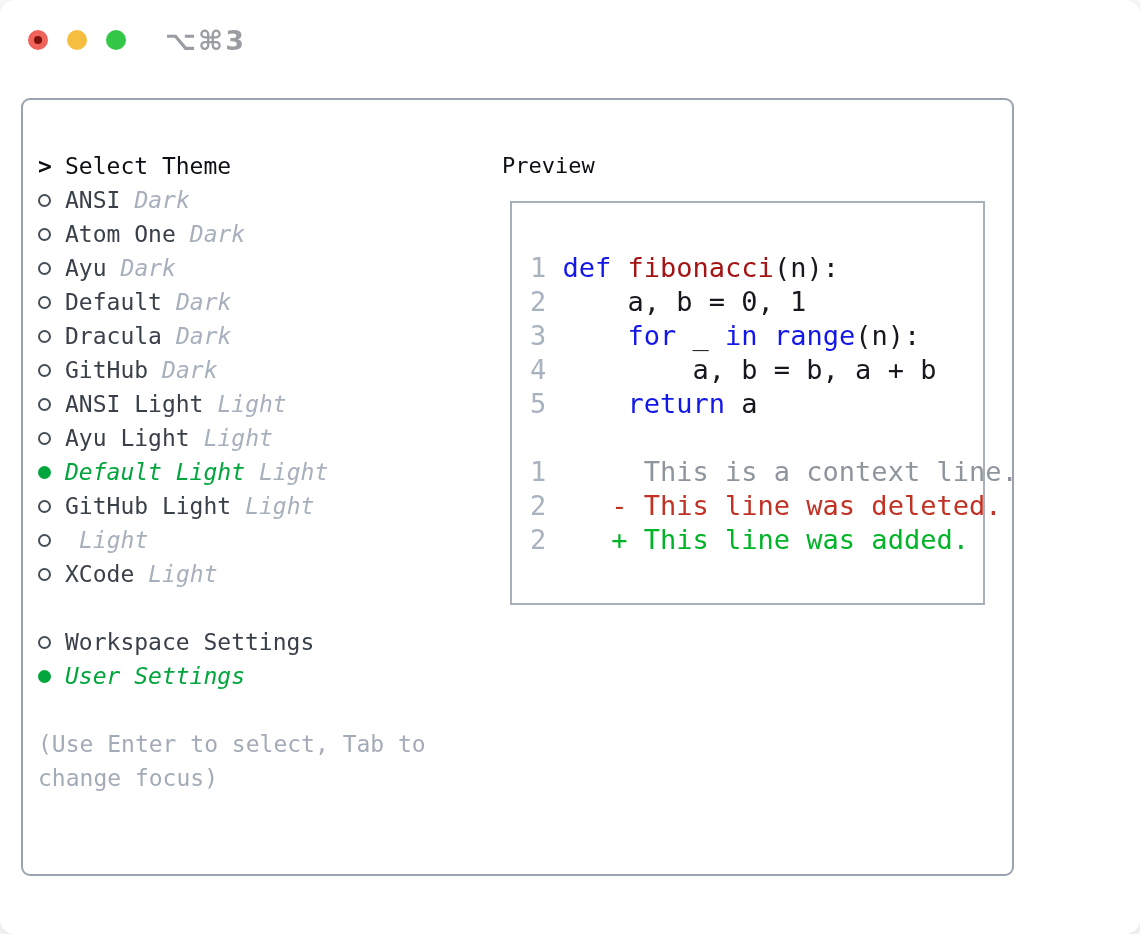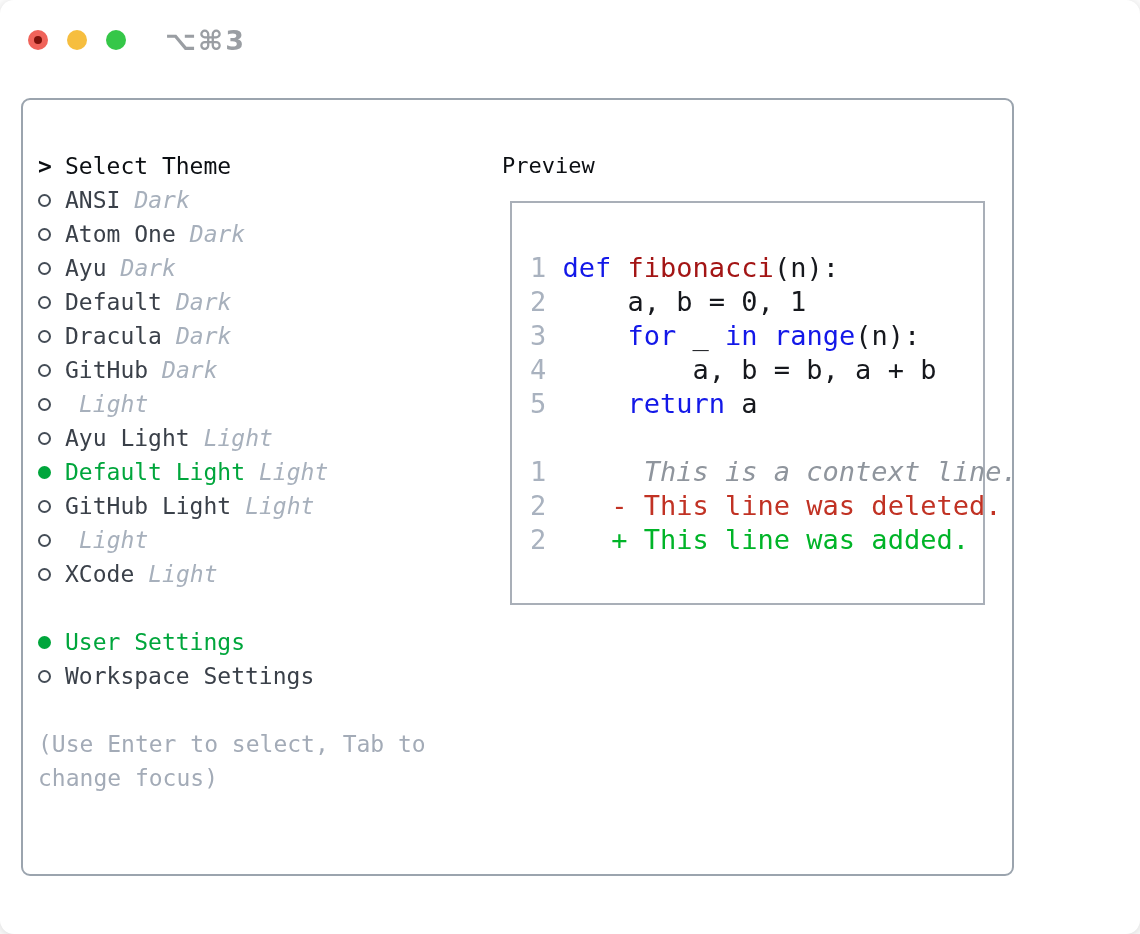--- a/index.html
+++ b/index.html
@@ -49,39 +49,39 @@
   .row { display:flex; align-items:center; height:34px; white-space:pre; }
   .marker { width:27px; display:flex; align-items:center; flex:0 0 27px; }
   .hdr-marker { font-weight:bold; color:var(--header-black); }
   .hdr-label { font-weight:normal; color:var(--header-black); }
   .dot {
     width:13px; height:13px; border-radius:50%;
     border:2px solid #454d57; box-sizing:border-box;
   }
   .dot.sel { background:var(--accent-green); border-color:var(--accent-green); }
   .opt-name { color:var(--item-dark); }
-  .opt-name.sel { color:var(--accent-green); }
+  .opt-name.sel { color:var(--accent-green);font-style:italic; }
   .opt-badge { color:var(--muted-gray); margin-left:14px;font-style:italic; }
   .spacer { height:34px; }
   .hint { width:412px; color:var(--hint-gray); }
   
   .preview-header {
     position:absolute; left:479px; top:49px; height:34px; line-height:34px;
     font-size:22px; font-weight:normal; color:var(--header-black);
   }
   .preview-box {
     position:absolute; left:487px; top:101px; width:475px; height:404px;
     border:2px solid #a9afb8; box-sizing:border-box; background:#ffffff;
   }
   .code { position:absolute; left:18px; top:48px; font-size:27px; line-height:34px; }
   .code-line { height:34px; white-space:pre; color:#16181d; }
   .num { color:#a9b2bf; }
   .tok-kw { color:var(--keyword-blue); }
   .tok-fn { color:var(--function-red); }
-  .tok-ctx { color:var(--context-gray);font-style:italic; }
+  .tok-ctx { color:var(--context-gray); }
   .tok-del { color:var(--deleted-red); }
   .tok-add { color:var(--added-green); }
 </style>
 </head>
 <body>
 
 <div class="window">
 
   <div class="titlebar">
     <div class="light red"></div>
@@ -97,31 +97,31 @@
         <span class="marker hdr-marker">&gt;</span>
         <span class="hdr-label">Select Theme</span>
       </div>
       <div>
           <div class="row"><span class="marker"><span class="dot"></span></span><span class="opt-name">ANSI</span><span class="opt-badge">Dark</span></div>
           <div class="row"><span class="marker"><span class="dot"></span></span><span class="opt-name">Atom One</span><span class="opt-badge">Dark</span></div>
           <div class="row"><span class="marker"><span class="dot"></span></span><span class="opt-name">Ayu</span><span class="opt-badge">Dark</span></div>
           <div class="row"><span class="marker"><span class="dot"></span></span><span class="opt-name">Default</span><span class="opt-badge">Dark</span></div>
           <div class="row"><span class="marker"><span class="dot"></span></span><span class="opt-name">Dracula</span><span class="opt-badge">Dark</span></div>
           <div class="row"><span class="marker"><span class="dot"></span></span><span class="opt-name">GitHub</span><span class="opt-badge">Dark</span></div>
-          <div class="row"><span class="marker"><span class="dot"></span></span><span class="opt-badge">Light</span></div>
+          <div class="row"><span class="marker"><span class="dot"></span></span><span class="opt-name">ANSI Light</span><span class="opt-badge">Light</span></div>
           <div class="row"><span class="marker"><span class="dot"></span></span><span class="opt-name">Ayu Light</span><span class="opt-badge">Light</span></div>
           <div class="row"><span class="marker"><span class="dot sel"></span></span><span class="opt-name sel">Default Light</span><span class="opt-badge">Light</span></div>
           <div class="row"><span class="marker"><span class="dot"></span></span><span class="opt-name">GitHub Light</span><span class="opt-badge">Light</span></div>
           <div class="row"><span class="marker"><span class="dot"></span></span><span class="opt-badge">Light</span></div>
           <div class="row"><span class="marker"><span class="dot"></span></span><span class="opt-name">XCode</span><span class="opt-badge">Light</span></div>
         </div>
       <div class="spacer"></div>
       <div>
+          <div class="row"><span class="marker"><span class="dot"></span></span><span class="opt-name">Workspace Settings</span></div>
           <div class="row"><span class="marker"><span class="dot sel"></span></span><span class="opt-name sel">User Settings</span></div>
-          <div class="row"><span class="marker"><span class="dot"></span></span><span class="opt-name">Workspace Settings</span></div>
         </div>
       <div class="spacer"></div>
       <div class="hint">(Use Enter to select, Tab to change focus)</div>
     </div>
 
     <div class="preview-header">Preview</div>
 
     <div class="preview-box">
       <div class="code">
           <div class="code-line"><span class="num">1</span><span> </span><span class="tok-kw">def</span><span> </span><span class="tok-fn">fibonacci</span><span>(n):</span></div>

